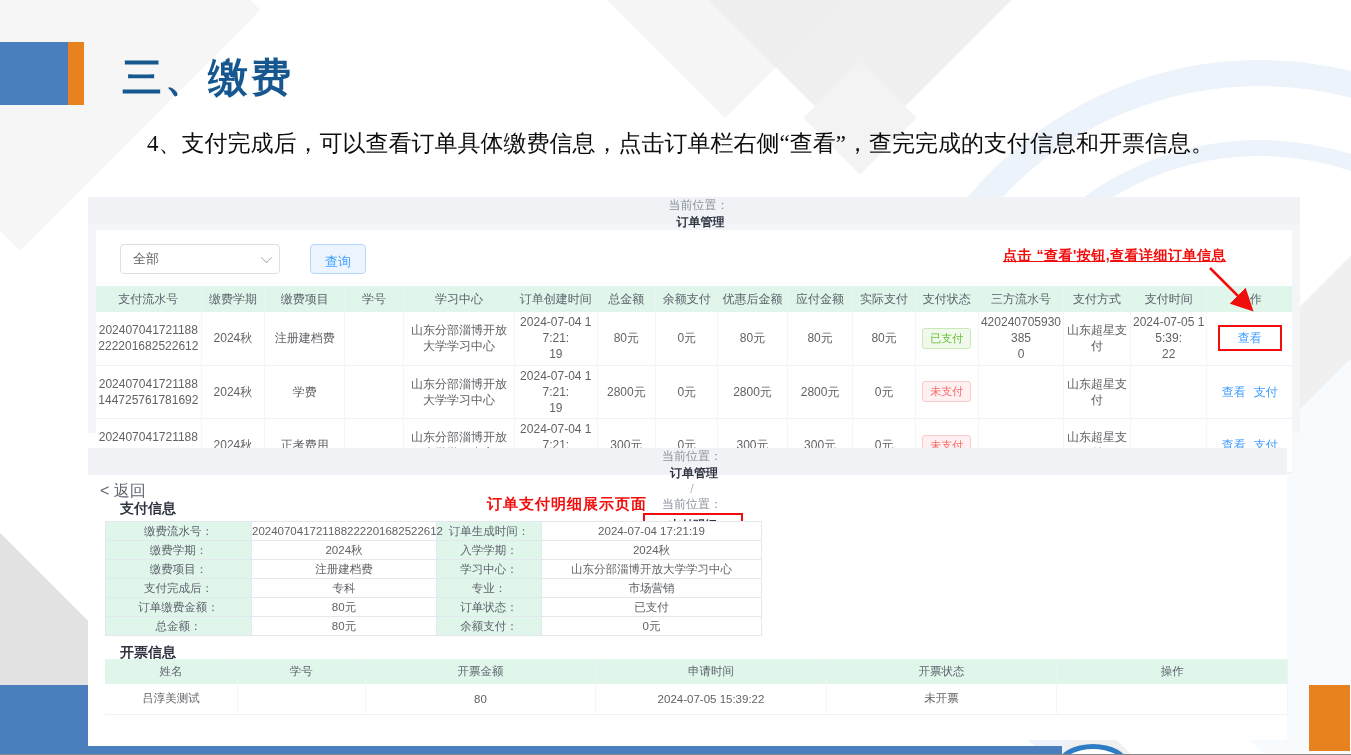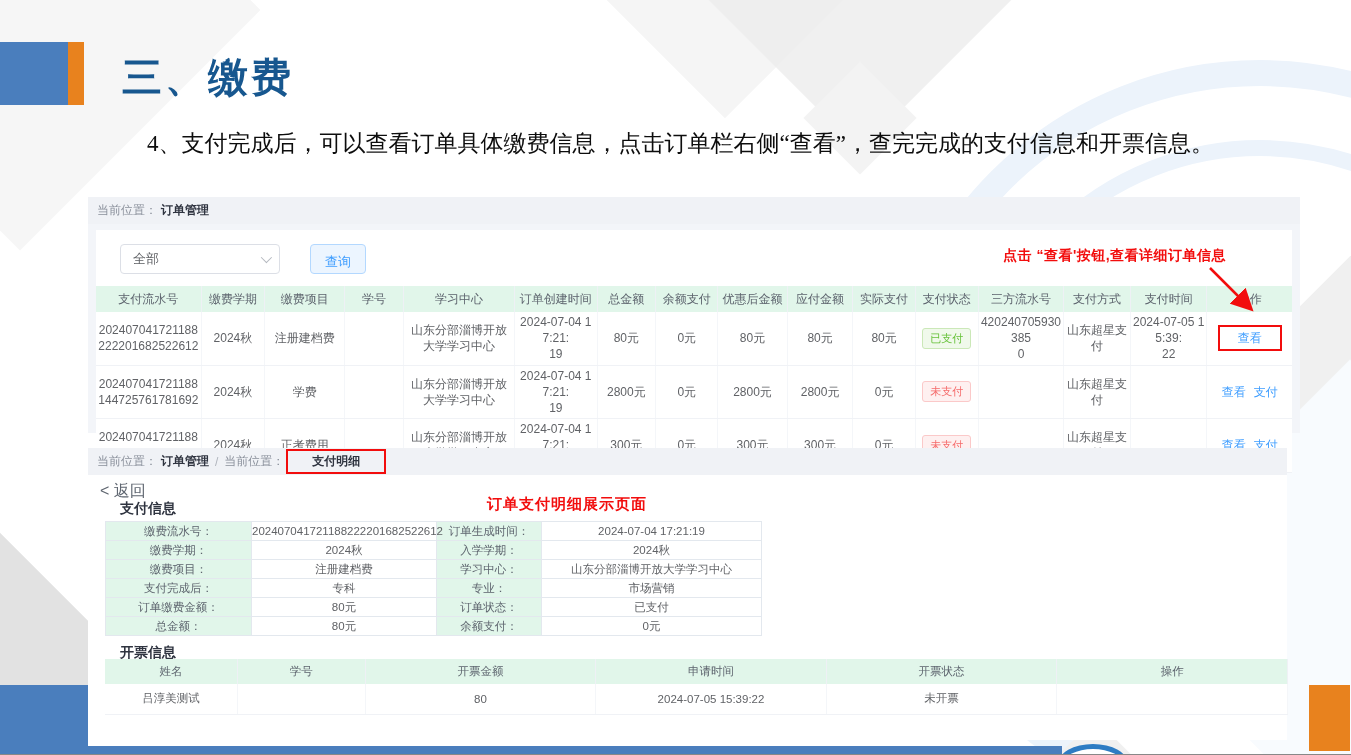--- a/index.html
+++ b/index.html
@@ -27,21 +27,21 @@
   .bar-blue-bottom { left:0; top:746px; width:1062px; height:9px; background:#4a7ebd; }
   .sq-orange-br    { left:1309px; top:685px; width:41px; height:66px; background:#e8821e; }
   .arc-bottom      { left:1058px; top:744px; width:70px; height:40px; border:5px solid #2e7cc3; border-radius:50%; background:#fff; }
 
   
   .page-title { position:absolute; left:122px; top:50px; font-size:40px; font-weight:bold; color:#17578f; letter-spacing:3px; z-index:3; }
   .intro-text { position:absolute; left:147px; top:127px; width:1105px; font-size:23px; line-height:1.45; color:#0d0d0d; font-family:"Liberation Serif", serif; z-index:3; }
 
   
   .panel { position:absolute; z-index:2; }
-  .crumb-bar { height:27px; background:#f0f2f6; display:flex; align-items:center; padding-left:9px; font-size:12px; color:#8a909b; }
+  .crumb-bar { height:27px; background:#f0f2f6; display:flex; align-items:center; padding-left:9px; font-size:12px; color:#8a909b;flex-direction:column; }
   .crumb-bar b { color:#2f3440; font-weight:bold; margin-left:4px; }
   .crumb-sep { margin:0 6px; color:#b0b5bd; }
 
   
   .panel1 { left:88px; top:197px; width:1212px; height:236px; background:#f3f5f9; }
   .panel1-card { position:absolute; left:8px; right:8px; top:33px; bottom:4px; background:#ffffff; }
   .filter-row { display:flex; align-items:center; gap:30px; padding:14px 0 12px 24px; }
   .select-box { width:160px; height:30px; border:1px solid #dcdfe6; border-radius:4px; background:#fff; display:flex; align-items:center; justify-content:space-between; padding:0 10px 0 12px; font-size:13px; color:#606266; }
   .chev { width:8px; height:8px; border-right:1.5px solid #b4b8bf; border-bottom:1.5px solid #b4b8bf; transform:rotate(45deg) translateY(-2px); }
   .btn-query { min-width:50px; height:30px; background:#ecf5ff; border:1px solid #b3d8ff; border-radius:4px; color:#409eff; font-size:13px; padding:8px 14px; cursor:pointer; }
@@ -50,21 +50,21 @@
   table.grid th { background:#e1f6ea; font-weight:normal; color:#5d646e; font-size:12px; height:26px; border-right:1px solid #eef1f5; }
   table.grid td { background:#fff; color:#606266; font-size:12px; text-align:center; height:34px; border-bottom:1px solid #f0f2f6; border-right:1px solid #f4f6f9; line-height:1.35; padding:2px 1px; word-break:break-all; }
   table.grid th:last-child, table.grid td:last-child { border-right:none; }
 
   .badge { display:inline-block; font-size:11px; padding:2px 7px; border-radius:3px; }
   .badge.success { color:#67c23a; background:#f0f9eb; border:1px solid #cbe8b8; }
   .badge.danger  { color:#f56c6c; background:#fef0f0; border:1px solid #fbc9c9; }
   .op-link { color:#409eff; cursor:pointer; margin:0 4px; white-space:nowrap; }
   .red-box { display:inline-block; border:2px solid #f20d0d; padding:3px 14px; }
 
-  .annot-red-1 { position:absolute; left:1003px; top:247px; font-size:14px; font-weight:bold; color:#f20d0d; z-index:5; letter-spacing:.5px; }
+  .annot-red-1 { position:absolute; left:1003px; top:247px; font-size:14px; font-weight:bold; color:#f20d0d; z-index:5; letter-spacing:.5px;text-decoration:underline; }
   .annot-arrow { position:absolute; left:1196px; top:262px; z-index:5; pointer-events:none; }
   .annot-red-2 { position:absolute; left:487px; top:495px; font-size:15px; font-weight:bold; color:#f20d0d; z-index:5; letter-spacing:1px; }
 
   
   .panel2 { left:88px; top:448px; width:1199px; height:292px; background:#ffffff; }
   .crumb-boxed { display:inline-block; border:2px solid #f20d0d; padding:2px 24px; margin-left:2px; color:#2f3440; font-weight:bold; }
   .back-link { position:absolute; left:12px; top:33px; font-size:16px; color:#5f6670; cursor:pointer; }
   .sec-head { position:absolute; font-size:14px; font-weight:bold; color:#2f3440; }
   .h-pay { left:32px; top:52px; }
   .h-inv { left:32px; top:196px; }

